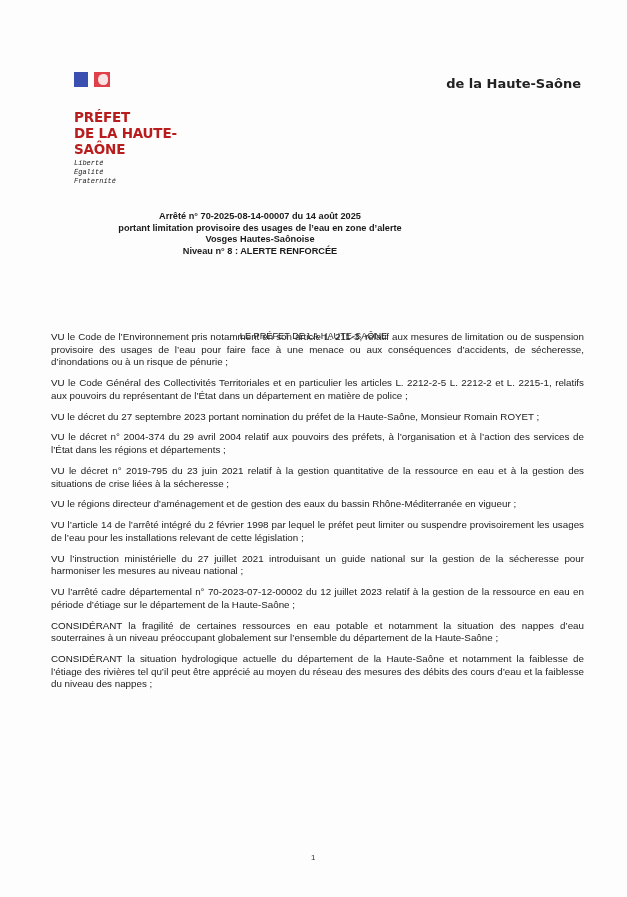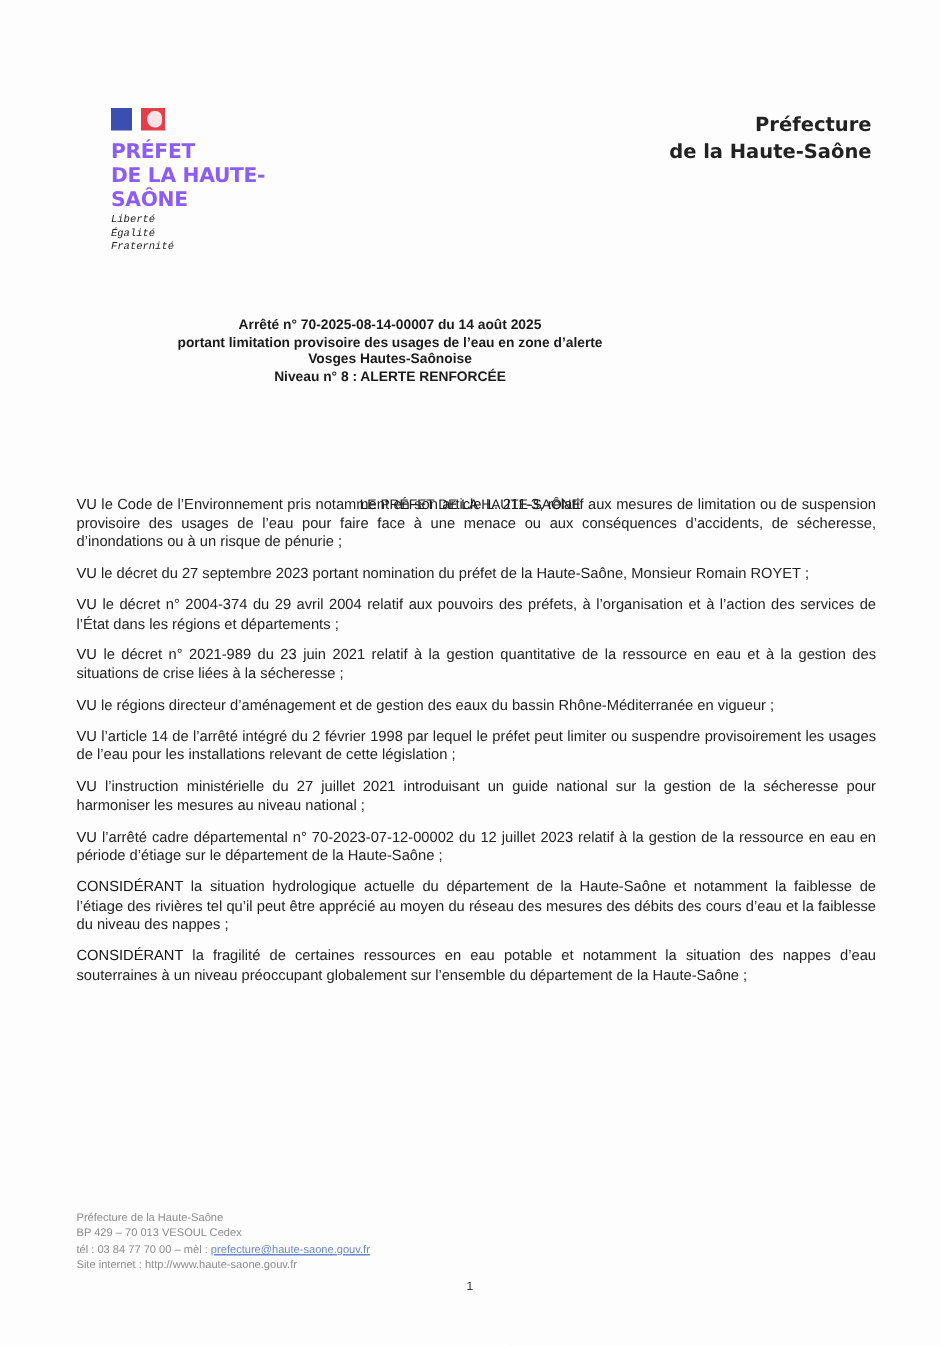--- a/index.html
+++ b/index.html
@@ -39,26 +39,26 @@
     .flag .red { width: 16px; height: 15px; background: #e0404a; }
     .marianne {
       position: absolute;
       left: 10px; top: 2px;
       width: 10px; height: 11px;
       border-radius: 50% 40% 40% 50%;
       background: #ffffff;
       opacity: 0.85;
     }
     .prefet-title {
-      margin-top: 6px;
+      margin-top: 22px;
       font-family: "DejaVu Sans", "Liberation Sans", sans-serif;
       font-weight: bold;
       font-size: 13.5px;
       line-height: 16px;
-      color: #8b5cf6;
+      color: #b91c1c;
       letter-spacing: -0.2px;
     }
     .motto {
       margin-top: 2px;
       font-family: Liberation Mono, monospace;
       font-style: italic;
       font-size: 7px;
       line-height: 9px;
       color: #222;
     }
@@ -160,47 +160,41 @@
       <div>SAÔNE</div>
     </div>
     <div class="motto">
       <div>Liberté</div>
       <div>Égalité</div>
       <div>Fraternité</div>
     </div>
   </div>
 
   <div class="prefecture-block">
-    <div>Préfecture</div>
     <div>de la Haute-Saône</div>
   </div>
 
   <div class="title-block">
     <div>Arrêté n° 70-2025-08-14-00007 du 14 août 2025</div>
     <div>portant limitation provisoire des usages de l’eau en zone d’alerte</div>
     <div>Vosges Hautes-Saônoise</div>
     <div>Niveau n° 8 : ALERTE RENFORCÉE</div>
   </div>
 
   <div class="prefet-heading">LE PRÉFET DE LA HAUTE-SAÔNE</div>
 
   <div class="body">
     <p class="para"><span class="kw">VU</span><span> le Code de l’Environnement pris notamment en son article L. 211-3, relatif aux mesures de limitation ou de suspension provisoire des usages de l’eau pour faire face à une menace ou aux conséquences d’accidents, de sécheresse, d’inondations ou à un risque de pénurie ;</span></p>
+    <p class="para"><span class="kw">VU</span><span> le Code Général des Collectivités Territoriales et en particulier les articles L. 2212-2-5 L. 2212-2 et L. 2215-1, relatifs aux pouvoirs du représentant de l’État dans un département en matière de police ;</span></p>
     <p class="para"><span class="kw">VU</span><span> le décret du 27 septembre 2023 portant nomination du préfet de la Haute-Saône, Monsieur Romain ROYET ;</span></p>
     <p class="para"><span class="kw">VU</span><span> le décret n° 2004-374 du 29 avril 2004 relatif aux pouvoirs des préfets, à l’organisation et à l’action des services de l’État dans les régions et départements ;</span></p>
-    <p class="para"><span class="kw">VU</span><span> le décret n° 2021-989 du 23 juin 2021 relatif à la gestion quantitative de la ressource en eau et à la gestion des situations de crise liées à la sécheresse ;</span></p>
+    <p class="para"><span class="kw">VU</span><span> le décret n° 2019-795 du 23 juin 2021 relatif à la gestion quantitative de la ressource en eau et à la gestion des situations de crise liées à la sécheresse ;</span></p>
     <p class="para"><span class="kw">VU</span><span> le régions directeur d’aménagement et de gestion des eaux du bassin Rhône-Méditerranée en vigueur ;</span></p>
     <p class="para"><span class="kw">VU</span><span> l’article 14 de l’arrêté intégré du 2 février 1998 par lequel le préfet peut limiter ou suspendre provisoirement les usages de l’eau pour les installations relevant de cette législation ;</span></p>
     <p class="para"><span class="kw">VU</span><span> l’instruction ministérielle du 27 juillet 2021 introduisant un guide national sur la gestion de la sécheresse pour harmoniser les mesures au niveau national ;</span></p>
     <p class="para"><span class="kw">VU</span><span> l’arrêté cadre départemental n° 70-2023-07-12-00002 du 12 juillet 2023 relatif à la gestion de la ressource en eau en période d’étiage sur le département de la Haute-Saône ;</span></p>
+    <p class="para"><span class="kw">CONSIDÉRANT</span><span> la fragilité de certaines ressources en eau potable et notamment la situation des nappes d’eau souterraines à un niveau préoccupant globalement sur l’ensemble du département de la Haute-Saône ;</span></p>
     <p class="para"><span class="kw">CONSIDÉRANT</span><span> la situation hydrologique actuelle du département de la Haute-Saône et notamment la faiblesse de l’étiage des rivières tel qu’il peut être apprécié au moyen du réseau des mesures des débits des cours d’eau et la faiblesse du niveau des nappes ;</span></p>
-    <p class="para"><span class="kw">CONSIDÉRANT</span><span> la fragilité de certaines ressources en eau potable et notamment la situation des nappes d’eau souterraines à un niveau préoccupant globalement sur l’ensemble du département de la Haute-Saône ;</span></p>
-  </div>
-
-  <div class="footer">
-    <div>Préfecture de la Haute-Saône</div>
-    <div>BP 429 – 70 013 VESOUL Cedex</div>
-    <div><span>tél : 03 84 77 70 00 – mèl : </span><a href="mailto:prefecture@haute-saone.gouv.fr">prefecture@haute-saone.gouv.fr</a></div>
-    <div>Site internet : http://www.haute-saone.gouv.fr</div>
-  </div>
+  </div>
+
 
   <div class="page-number">1</div>
 </div>
 
 </body></html>

